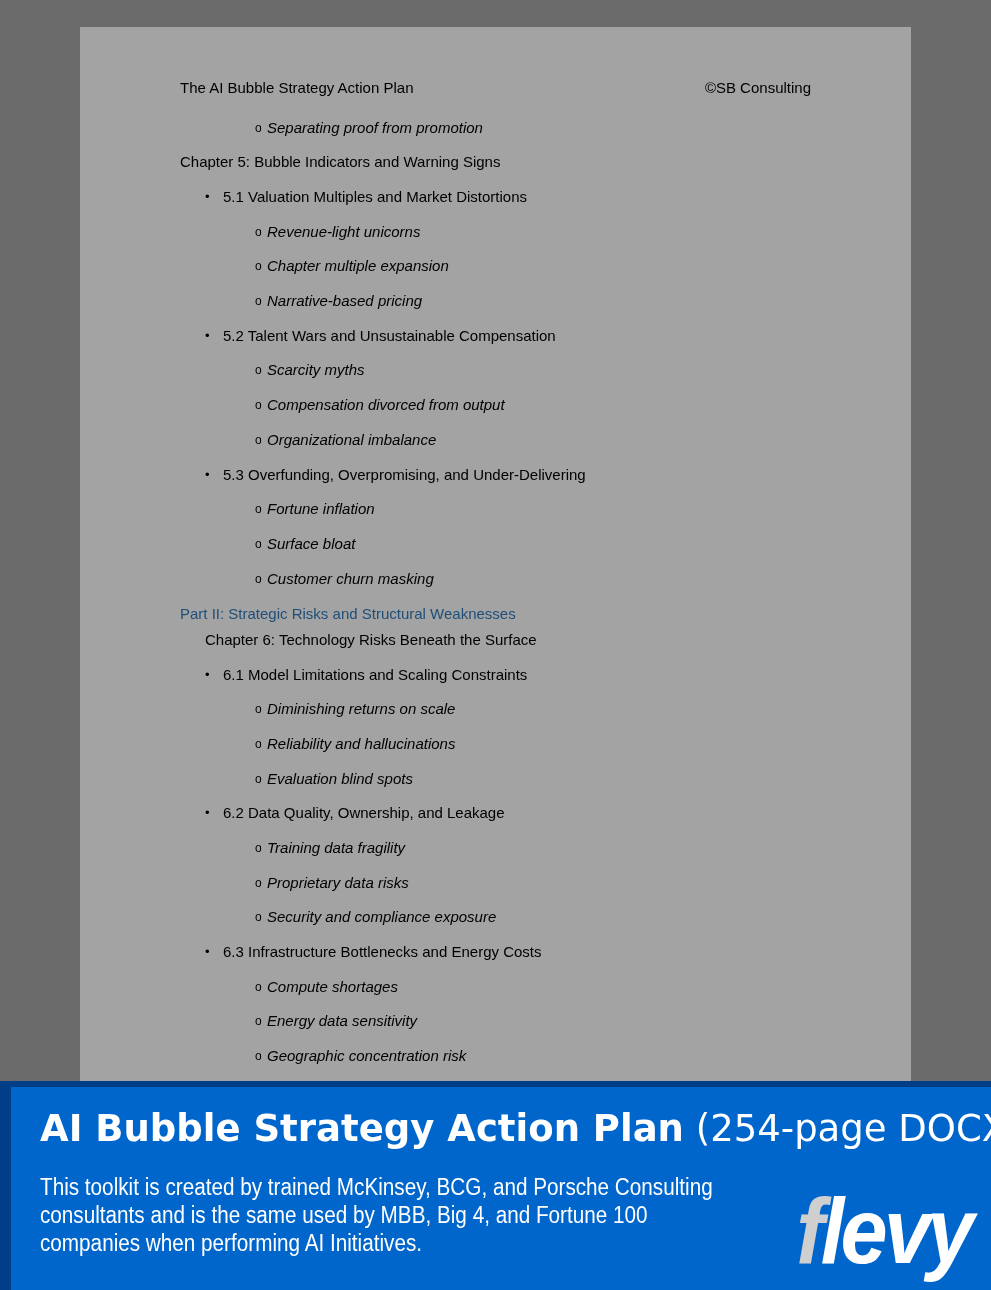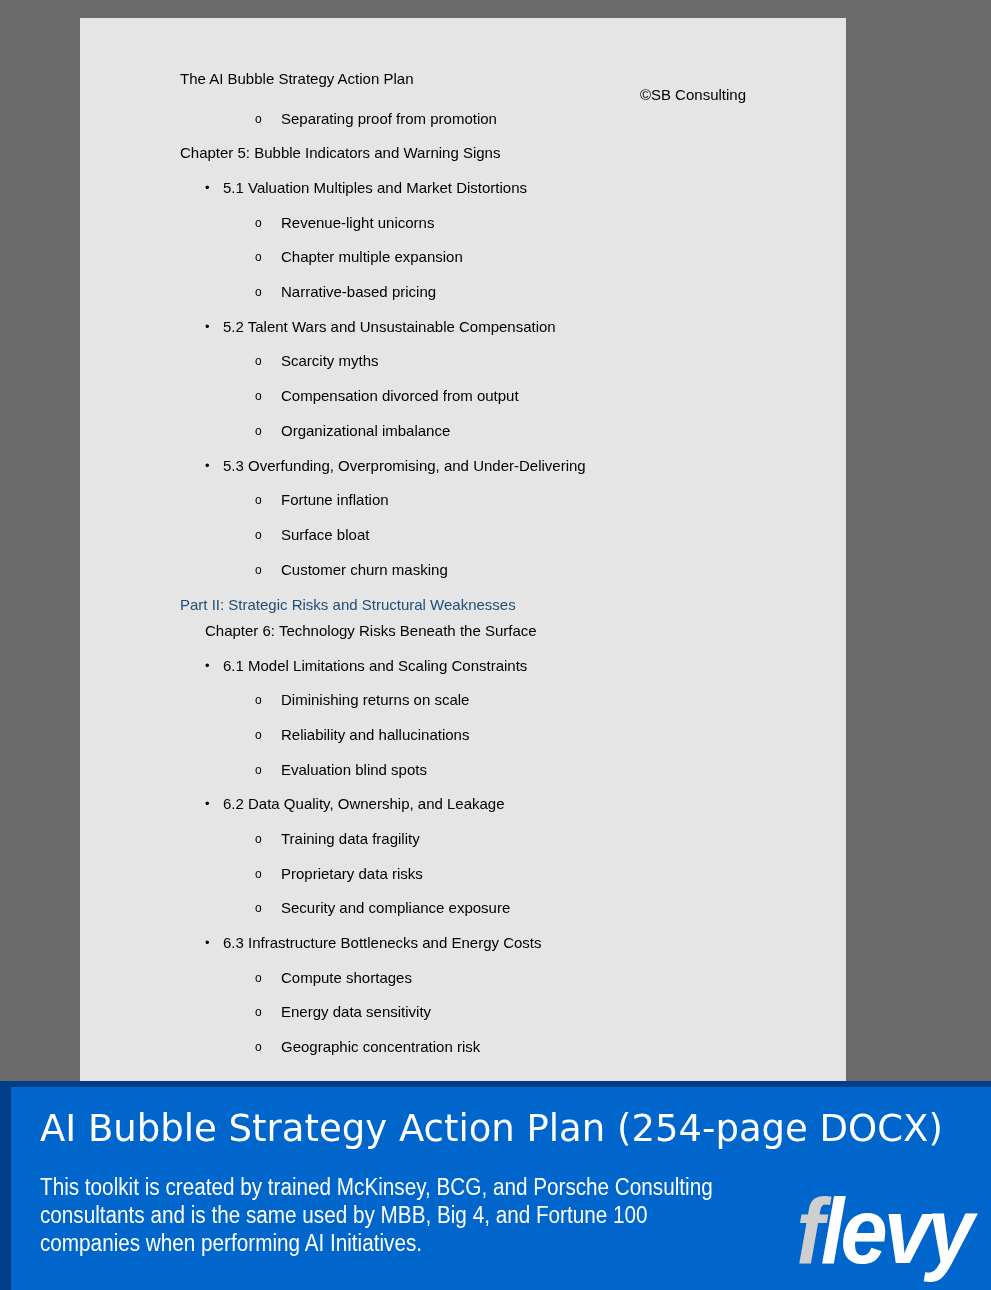--- a/index.html
+++ b/index.html
@@ -1,35 +1,35 @@
 <!DOCTYPE html>
 <html><head>
 <meta charset="utf-8">
 <style>
   html, body { margin:0; padding:0; }
   body { width:991px; height:1290px; background:#6b6b6b; position:relative; overflow:hidden;
          font-family:"Liberation Sans", sans-serif; }
-  .page { position:absolute; left:80px; top:18px; width:766px; height:1072px; background:#e5e5e5; }
+  .page { position:absolute; left:80px; top:27px; width:831px; height:1072px; background:#a3a3a3; }
   .header { position:absolute; top:52px; left:100px; right:100px; font-size:15px; color:#000; }
-  .header .right { position:absolute; right:0; top:0;margin-top:16px; }
+  .header .right { position:absolute; right:0; top:0; }
   .line { position:absolute; font-size:15px; color:#000; white-space:nowrap; }
   .l0 { left:100px; }
   .l1 { left:125px; }
   .l2 { left:175px; }
   .bold { font-weight:normal; }
   .part { color:#1f4e79; }
   .bullet { position:absolute; }
   .l1 .bullet { left:0; font-size:13px; top:1px; }
   .l1 .txt { margin-left:18px; }
   .l2 .bullet { left:0; font-size:12px; top:2px; }
-  .l2 .txt { margin-left:26px; }
+  .l2 .txt { margin-left:12px;font-style:italic; }
   .banner { position:absolute; left:0; top:1081px; width:991px; height:209px; background:#003f87; }
   .banner-inner { position:absolute; left:11px; top:6px; right:0; bottom:0; background:#0066cc; }
   .b-title { position:absolute; left:29px; top:20px; color:#fff; font-size:37px; white-space:nowrap; font-family:"DejaVu Sans", sans-serif; }
-  .b-title .bt { font-weight:normal; }
+  .b-title .bt { font-weight:bold; }
   .b-title .sub { font-weight:normal; }
   .b-desc { position:absolute; left:29px; top:86px; width:680px; color:#fff; font-size:23px; line-height:28px; font-family:"Liberation Sans", sans-serif; transform:scaleX(0.9); transform-origin:left; width:760px;}
   .b-link { position:absolute; left:29px; top:171px; color:#f0c419; font-size:16px; white-space:nowrap; }
   .logo { position:absolute; right:20px; top:98px; font-size:92px; font-weight:bold; font-style:italic; color:#fff; letter-spacing:-4px; font-family:"Liberation Sans", sans-serif; line-height:92px; transform:scaleX(0.92); transform-origin:right; }
   .logo .f { color:#cfcfcf; }
 </style>
 </head>
 <body>
 
 <div class="page">

